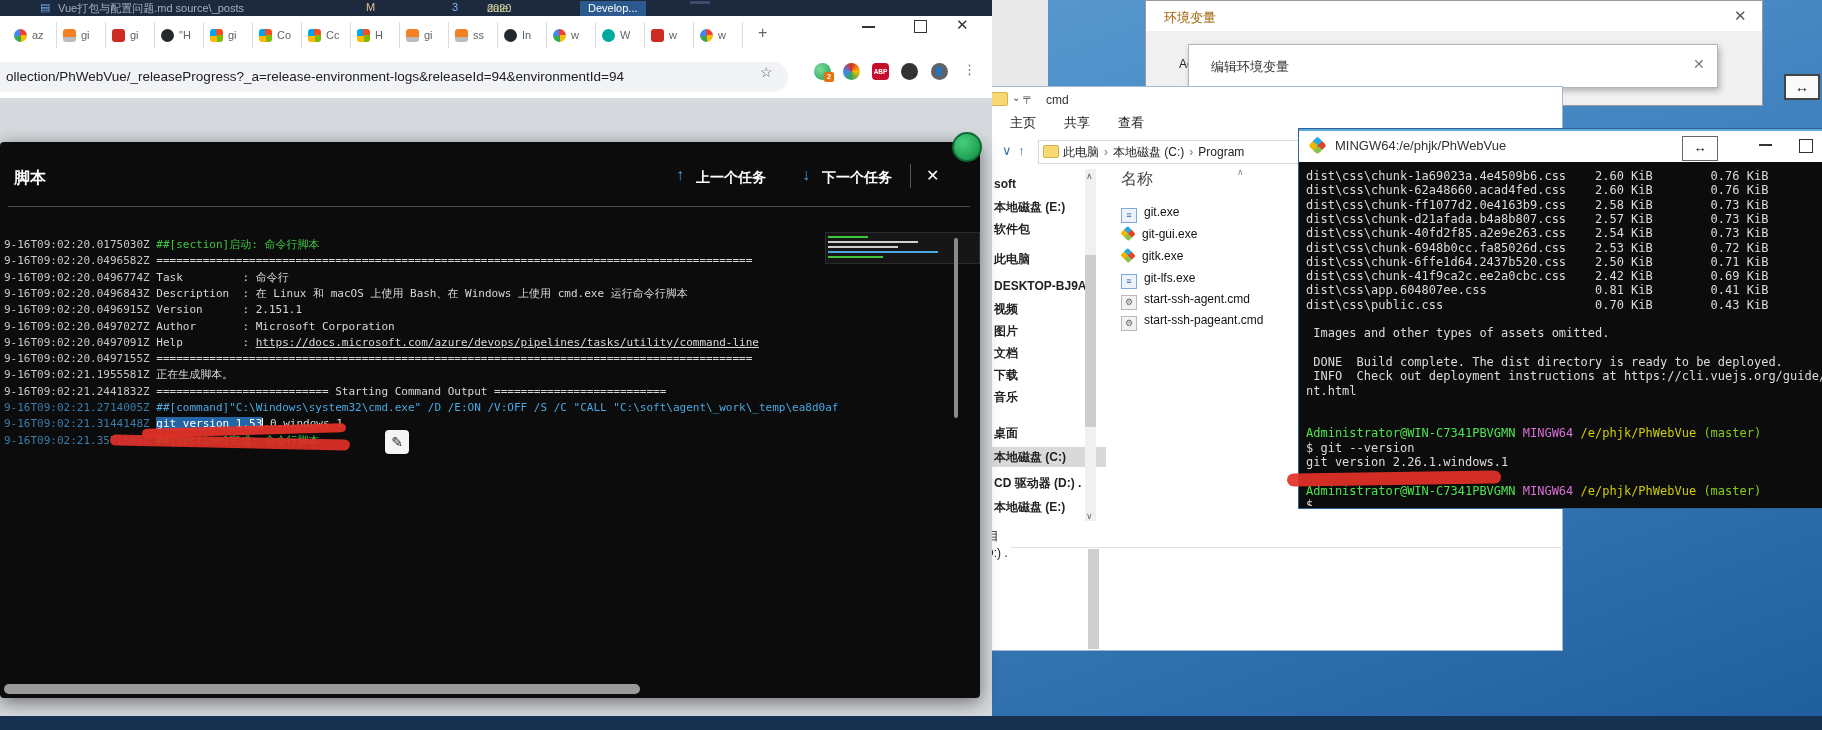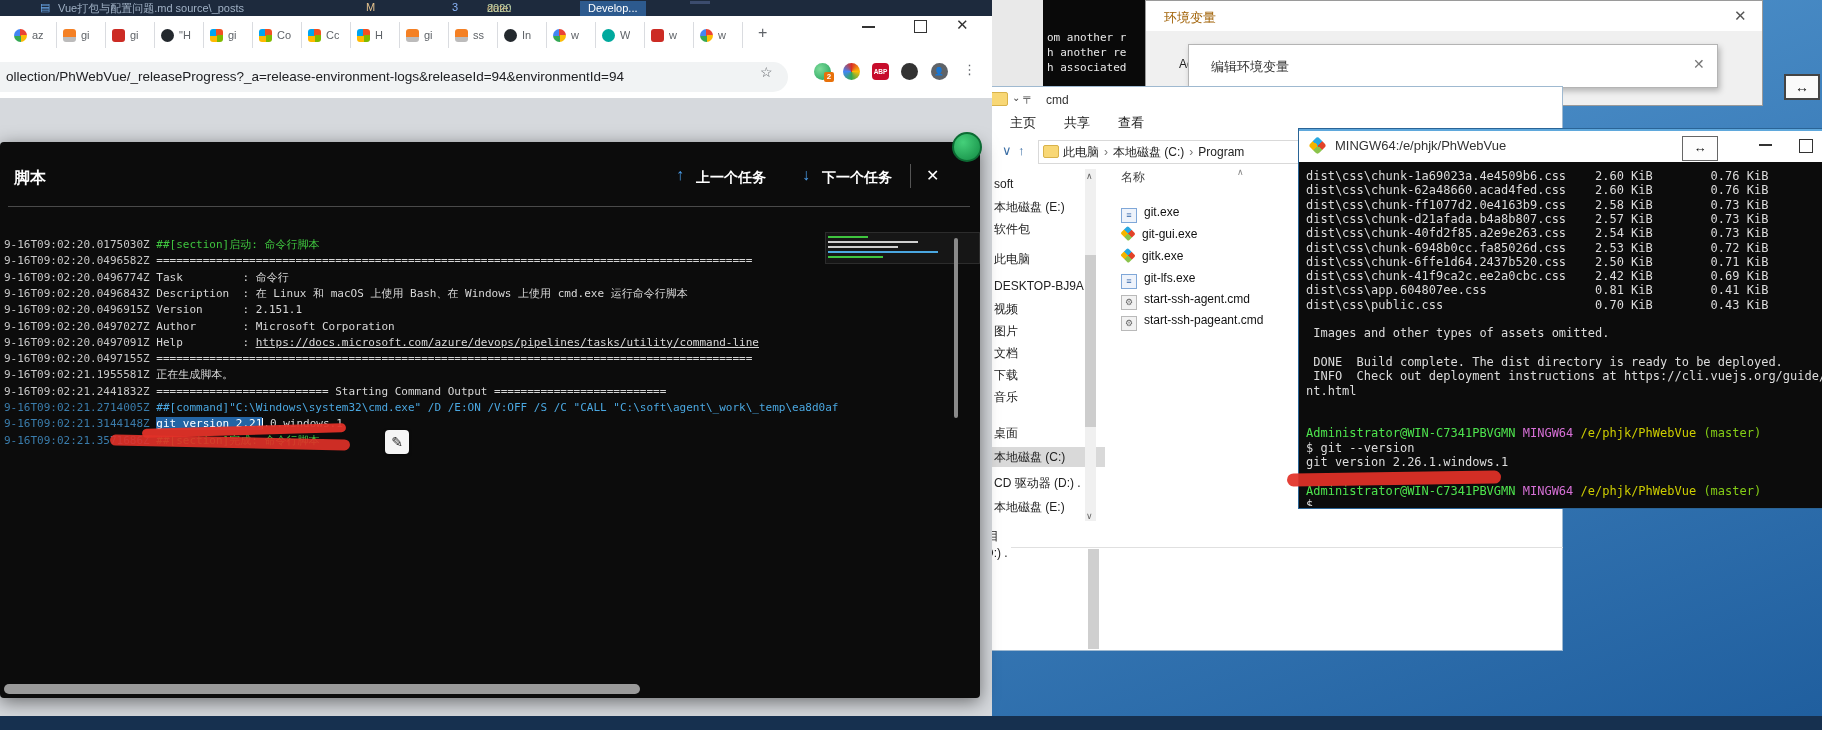--- a/index.html
+++ b/index.html
@@ -42,26 +42,26 @@
     border-bottom:1px solid #eee;}
   #exp-ribbon span{display:inline-block;margin-left:28px;font-size:13px;color:#222;}
   #exp-address{position:absolute;left:0;top:50px;width:100%;height:28px;background:#fff;}
   .nav-glyph{position:absolute;top:6px;color:#3b6ea5;font-size:13px;}
   #addr-box{position:absolute;left:56px;top:3px;width:260px;height:22px;
     border:1px solid #d9d9d9;background:#fff;}
   #addr-folder{position:absolute;left:4px;top:4px;width:14px;height:11px;
     background:#f8d775;border:1px solid #d8b24a;border-radius:2px;}
   #breadcrumb{position:absolute;left:24px;top:3px;font-size:12px;color:#222;white-space:nowrap;}
   #breadcrumb .sep{color:#777;margin:0 5px;}
-  #exp-sidebar li{position:absolute;left:12px;font-size:12px;color:#222;list-style:none;white-space:nowrap;}
+  #exp-sidebar li{position:absolute;left:12px;font-size:12px;color:#222;list-style:none;white-space:nowrap;font-weight:bold;}
   #exp-sidebar .sel{background:#d9d9d9;margin:-3px -6px;padding:3px 40px 3px 6px;}
   #side-scroll{position:absolute;left:103px;top:82px;width:11px;height:352px;background:#f0f0f0;}
   #side-thumb{position:absolute;left:103px;top:168px;width:11px;height:172px;background:#cdcdcd;}
   .scroll-arrow{position:absolute;left:104px;color:#666;font-size:9px;}
-  #files-header{position:absolute;left:139px;top:82px;font-size:12px;color:#444;}
+  #files-header{position:absolute;left:139px;top:82px;font-size:16px;color:#444;}
   #files-sort{position:absolute;left:255px;top:80px;font-size:9px;color:#888;}
   #file-list li{position:absolute;left:139px;list-style:none;font-size:12px;color:#111;white-space:nowrap;}
   .fic{display:inline-block;width:14px;height:13px;margin-right:7px;vertical-align:-2px;
     text-align:center;font-size:9px;line-height:13px;}
   .fic.exe{background:#eef3fb;border:1px solid #7fa7d8;color:#2b5fa5;font-weight:bold;}
   .fic.gitd{position:relative;background:conic-gradient(#e24329 0 25%,#8bc34a 0 50%,#f4b400 0 75%,#29a8e0 0);transform:rotate(45deg) scale(.8);border-radius:2px;}
   .fic.cmd{background:#f2f2f2;border:1px solid #b9b9b9;color:#666;}
   #exp-divider{position:absolute;left:29px;top:460px;width:552px;height:1px;background:#e0e0e0;}
   #exp-frag1{position:absolute;left:5px;top:441px;font-size:12px;color:#222;}
   #exp-frag2{position:absolute;left:3px;top:459px;font-size:12px;color:#222;}
@@ -164,25 +164,20 @@
     background:radial-gradient(circle at 35% 32%,#45d07a,#128a43);border:2px solid #0c6b33;box-sizing:border-box;}
 </style>
 </head>
 <body>
 
 <div id="screen">
 
   <div class="abs" id="desktop"></div>
   <div class="abs" id="gray-frag"></div>
 
-  <div class="abs mono" id="console-frag">
-      <div>om another r</div>
-      <div>h another re</div>
-      <div>h associated</div>
-    </div>
 
   <div class="abs" id="env-dialog">
     <div id="env-title-bar"></div>
     <div id="env-title">环境变量</div>
     <div id="env-close">✕</div>
     <div id="env-adm">Adm</div>
   </div>
   <div class="abs" id="edit-env-bar">
     <div id="edit-env-title">编辑环境变量</div>
     <div id="edit-env-close">✕</div>
@@ -388,21 +383,21 @@
         <div class="ll" style="top: 112.3px;"><span class="ts">9-16T09:02:20.0496582Z </span><span>==========================================================================================</span></div>
         <div class="ll" style="top: 128.6px;"><span class="ts">9-16T09:02:20.0496774Z </span><span>Task         : 命令行</span></div>
         <div class="ll" style="top: 144.9px;"><span class="ts">9-16T09:02:20.0496843Z </span><span>Description  : 在 Linux 和 macOS 上使用 Bash、在 Windows 上使用 cmd.exe 运行命令行脚本</span></div>
         <div class="ll" style="top: 161.2px;"><span class="ts">9-16T09:02:20.0496915Z </span><span>Version      : 2.151.1</span></div>
         <div class="ll" style="top: 177.5px;"><span class="ts">9-16T09:02:20.0497027Z </span><span>Author       : Microsoft Corporation</span></div>
         <div class="ll" style="top: 193.8px;"><span class="ts">9-16T09:02:20.0497091Z </span><span>Help         : </span><span class="lc-link">https://docs.microsoft.com/azure/devops/pipelines/tasks/utility/command-line</span></div>
         <div class="ll" style="top: 210.1px;"><span class="ts">9-16T09:02:20.0497155Z </span><span>==========================================================================================</span></div>
         <div class="ll" style="top: 226.4px;"><span class="ts">9-16T09:02:21.1955581Z </span><span>正在生成脚本。</span></div>
         <div class="ll" style="top: 242.7px;"><span class="ts">9-16T09:02:21.2441832Z </span><span>========================== Starting Command Output ==========================</span></div>
         <div class="ll lts-b" style="top: 259px;"><span class="ts">9-16T09:02:21.2714005Z </span><span class="lc-cmd">##[command]"C:\Windows\system32\cmd.exe" /D /E:ON /V:OFF /S /C "CALL "C:\soft\agent\_work\_temp\ea8d0af</span></div>
-        <div class="ll lts-b" style="top: 275.3px;"><span class="ts">9-16T09:02:21.3144148Z </span><span class="lsel">git version 2.21</span><span class="cursor"></span><span>.0.windows.1</span></div>
+        <div class="ll lts-b" style="top: 275.3px;"><span class="ts">9-16T09:02:21.3144148Z </span><span class="lsel">git version 1.53</span><span class="cursor"></span><span>.0.windows.1</span></div>
         <div class="ll lts-b" style="top: 291.6px;"><span class="ts">9-16T09:02:21.3571686Z </span><span class="lc-green">##[section]完成: 命令行脚本</span></div>
       </div>
     <div id="log-thumb">
       <i style="left:2px;top:3px;width:40px;background:#3fc53f"></i>
       <i style="left:2px;top:8px;width:90px;background:#cfcfcf"></i>
       <i style="left:2px;top:13px;width:70px;background:#cfcfcf"></i>
       <i style="left:2px;top:18px;width:110px;background:#4aa7e0"></i>
       <i style="left:2px;top:23px;width:55px;background:#3fc53f"></i>
     </div>
     <div id="log-vscroll"></div>

